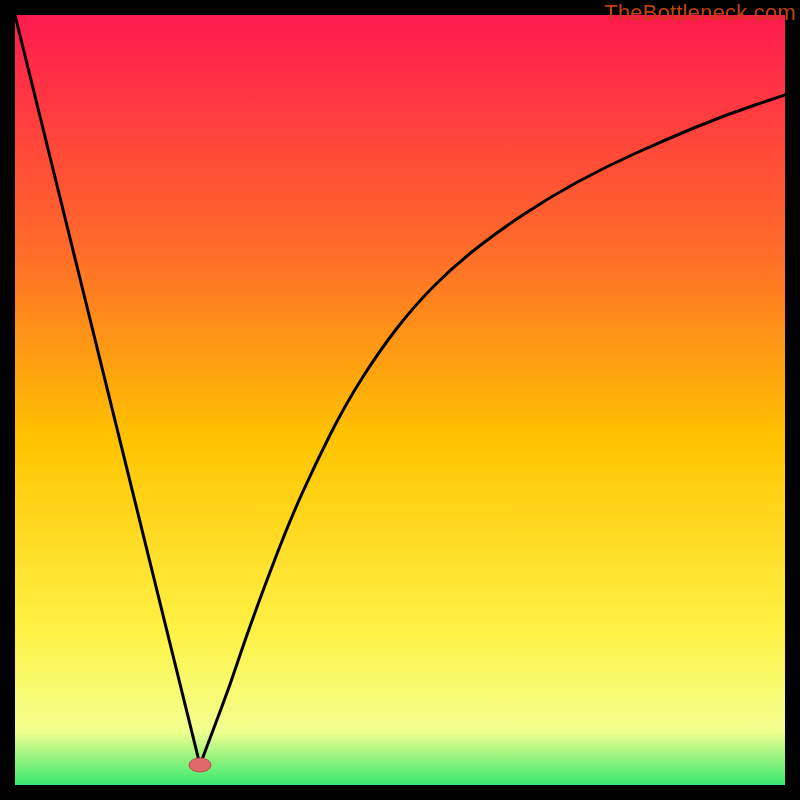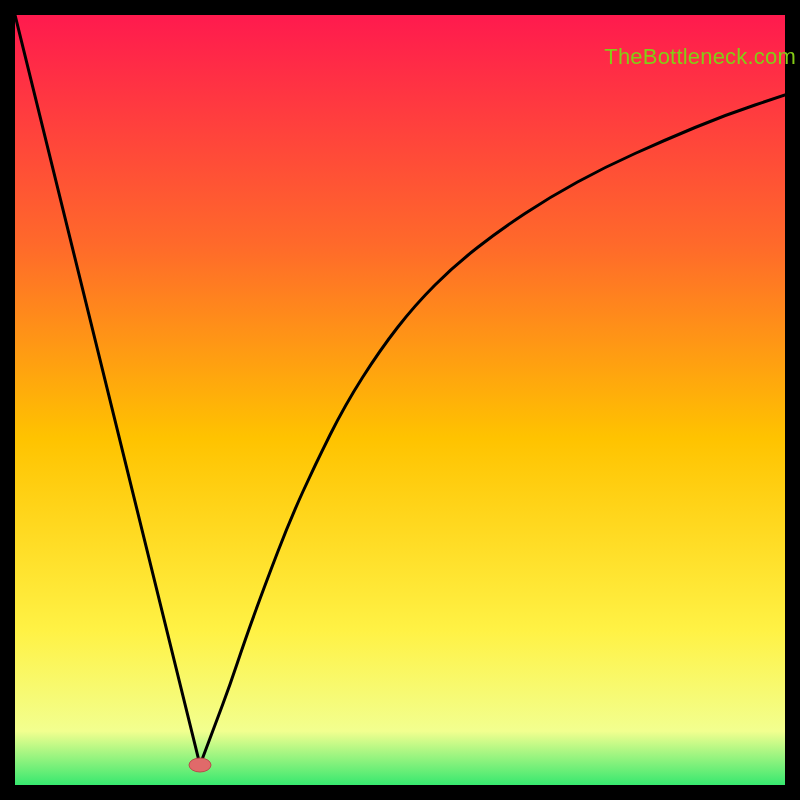--- a/index.html
+++ b/index.html
@@ -24,25 +24,24 @@
     left: 15px;
     top: 15px;
     width: 770px;
     height: 770px;
     display: block;
   }
   .watermark {
     position: absolute;
     top: 0px;
     right: 4px;
-    color: #84cc16;
+    color: #c2410c;
     font-size: 22px;
     font-weight: 400;
     letter-spacing: 0.2px;
-    margin-top: 44px;
   }
 </style>
 </head>
 <body>
 
 <div class="frame"></div>
 
 <svg class="plot" viewBox="0 0 770 770" preserveAspectRatio="none">
   <defs>
     <linearGradient id="bg-grad" x1="0" y1="0" x2="0" y2="1">

